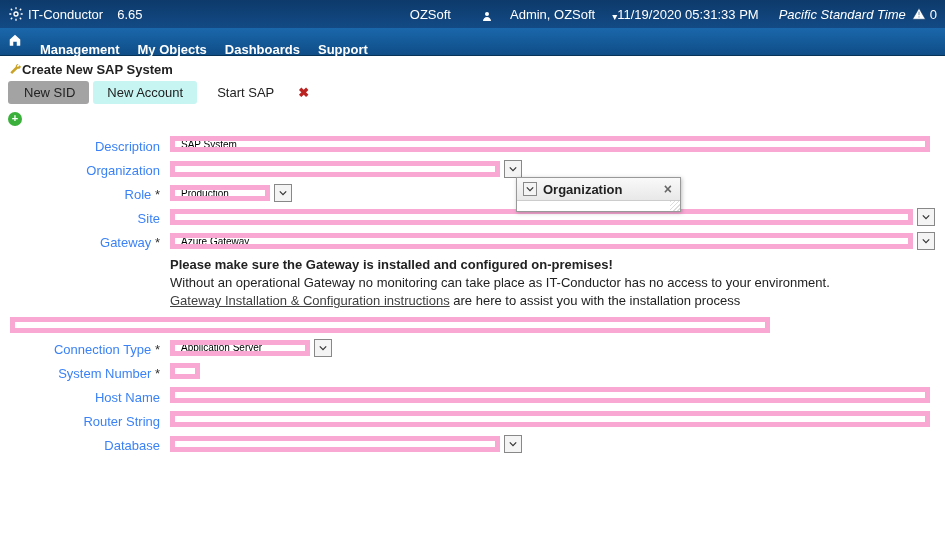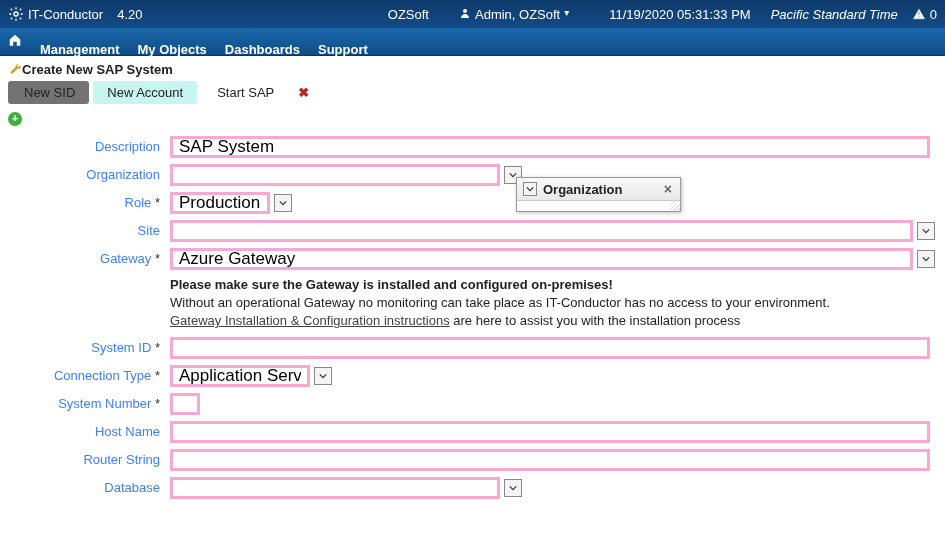--- a/index.html
+++ b/index.html
@@ -4,49 +4,49 @@
 <style>
   * { box-sizing: border-box; margin: 0; padding: 0; }
   body { font-family: "Segoe UI", Tahoma, sans-serif; font-size: 13px; color: #222; background: #fff; width: 945px; }
   
   .topbar { background: linear-gradient(#0d3a6b, #134a85); color: #fff; height: 28px; display: flex; align-items: center; padding: 0 8px; }
   .topbar .logo { display: flex; align-items: center; gap: 4px; font-weight: 400; }
   .topbar .logo-icon { width: 16px; height: 16px; }
   .topbar .version { margin-left: 14px; }
   .topbar .spacer { flex: 1; }
   .topbar .tenant { margin-right: 30px; }
-  .topbar .user { display: flex; align-items: flex-start; gap: 4px; margin-right: 40px; }
+  .topbar .user { display: flex; align-items: flex-end; gap: 17px; }
   .topbar .datetime { margin-right: 20px; }
-  .topbar .tz { font-style: italic; margin-right: 14px; }
+  .topbar .tz { font-style: italic; margin-right: 6px; }
   .topbar .alert { display: flex; align-items: center; gap: 4px; }
   .chev { font-size: 10px; }
 
   .menubar { background: linear-gradient(#1a67ab, #0f4d87); color: #fff; height: 28px; display: flex; align-items: center; padding: 0 8px; gap: 18px; border-bottom: 1px solid #083358; }
   .menubar .home-icon { width: 14px; height: 14px; fill: #fff; }
   .menubar .mitem { font-weight: 600; cursor: pointer; margin-top: 16px; }
 
   .pagehdr { display: flex; align-items: center; padding: 6px 8px 4px 8px; font-weight: 700; font-size: 13px; }
   .pagehdr .cfg-icon { width: 14px; height: 14px; }
 
   .wizard { display: flex; align-items: center; gap: 0; padding: 0 8px 6px 8px; }
   .wstep { padding: 4px 14px; border-radius: 3px; font-size: 13px; }
-  .wstep.active { background: #737373; padding-left: 16px; }
+  .wstep.active { background: #a3a3a3; padding-left: 16px; }
   .wstep.next { background: #c6f5f2; margin-left: 4px; }
   .wstep.plain { background: transparent; margin-left: 6px; }
   .wizard .x { color: #bb2222; font-weight: 700; margin-left: 10px; cursor: pointer; }
 
   .addrow { padding: 0 8px 10px 8px; }
   .add-btn { width: 14px; height: 14px; display: inline-block; border-radius: 50%; background: #3bb13b; color: #fff; text-align: center; line-height: 13px; font-size: 11px; font-weight: 700; cursor: pointer; }
 
   .form { padding: 0 10px 20px 10px; position: relative; }
   .row { display: flex; align-items: flex-start; margin-bottom: 6px; }
   .lbl { width: 160px; text-align: right; padding-right: 10px; padding-top: 3px; color: #3b82f6; }
   .req::after { content: " *"; color: #333; }
   .ctrl { flex: 1; display: flex; align-items: center; gap: 4px; }
-  input[type="text"] { border: 3px solid #f9a8d4; height: 22px; padding: 2px 6px; font-family: inherit; font-size: 17px; }
+  input[type="text"] { border: 5px solid #f9a8d4; height: 16px; padding: 2px 6px; font-family: inherit; font-size: 10px; }
   .full { width: 100%; max-width: 760px; }
   .med { width: 330px; }
   .dd { width: 100px; }
   .ddw { width: 140px; }
   .tiny { width: 30px; }
   .ddbtn { width: 18px; height: 18px; border: 1px solid #888; display: inline-flex; align-items: center; justify-content: center; background: #f4f4f4; cursor: pointer; }
   .ddbtn svg { width: 8px; height: 8px; }
   .note { max-width: 760px; font-size: 13px; line-height: 1.4; }
   .note b { font-weight: 700; }
   .note a { color: #404040; }
@@ -65,21 +65,21 @@
 <body>
 
 <div class="topbar">
   <span class="logo">
     <svg class="logo-icon" viewBox="0 0 24 24" fill="none" stroke="#fff" stroke-width="2">
         <circle cx="12" cy="12" r="3"></circle>
         <path d="M12 2v3M12 19v3M4.2 4.2l2.1 2.1M17.7 17.7l2.1 2.1M2 12h3M19 12h3M4.2 19.8l2.1-2.1M17.7 6.3l2.1-2.1"></path>
       </svg>
     <span>IT-Conductor</span>
   </span>
-  <span class="version">4.20</span>
+  <span class="version">6.65</span>
   <span class="spacer"></span>
   <span class="tenant">OZSoft</span>
   <span class="user">
     <svg width="12" height="12" viewBox="0 0 24 24" fill="#fff">
         <circle cx="12" cy="8" r="4"></circle>
         <path d="M4 22c0-4.4 3.6-8 8-8s8 3.6 8 8"></path>
       </svg>
     <span>Admin, OZSoft</span>
     <span class="chev">▾</span>
   </span>
@@ -185,21 +185,20 @@
     <div class="ctrl">
       <div class="note">
         <b>Please make sure the Gateway is installed and configured on-premises!</b><br>
         <span>Without an operational Gateway no monitoring can take place as IT-Conductor has no access to your environment.</span><br>
         <a href="#">Gateway Installation &amp; Configuration instructions</a><span> are here to assist you with the installation process</span>
       </div>
     </div>
   </div>
 
   <div class="row">
-    <div class="lbl req">System ID</div>
     <div class="ctrl">
         <input type="text" class="full" value="" style="">
       </div>
   </div>
 
   <div class="row">
     <div class="lbl req">Connection Type</div>
     <div class="ctrl">
       <input type="text" class="ddw" value="Application Server" style="">
       <span class="ddbtn">

